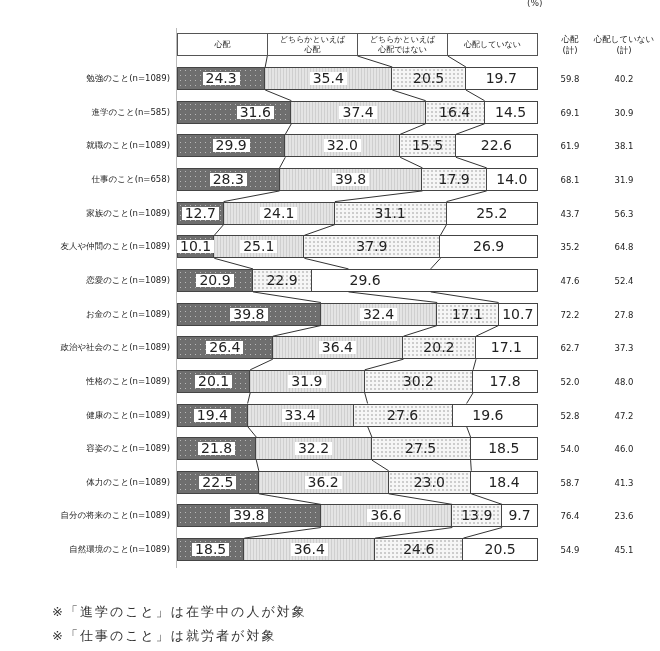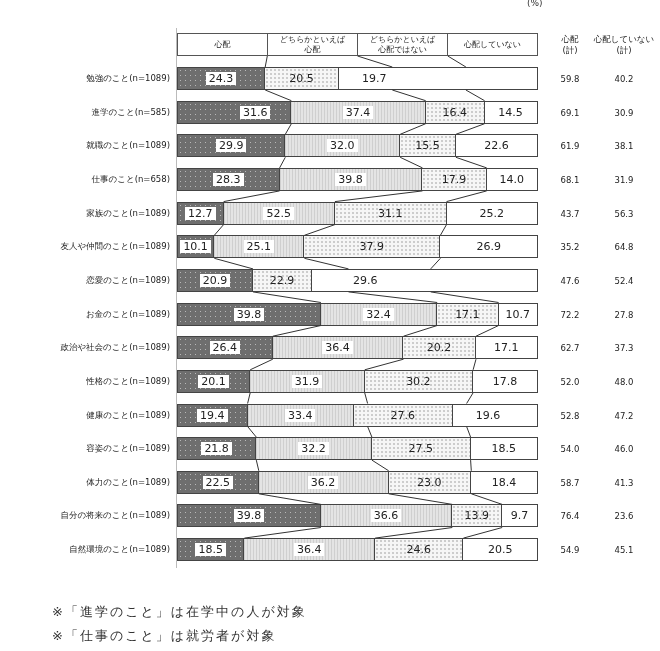--- a/index.html
+++ b/index.html
@@ -13,21 +13,21 @@
                    display: flex; align-items: center; justify-content: center; line-height: 10px;
                    white-space: pre-line; }
   #header .hcell:last-child { border-right: none; }
   .colhdr { position: absolute; top: 34px; font-size: 8.5px; text-align: center; line-height: 11px; white-space: pre-line; }
   #hdr-total1 { left: 552px; width: 36px; }
   #hdr-total2 { left: 588px; width: 72px; }
   .rowlabel { position: absolute; left: 0; width: 170px; text-align: right; font-size: 8.5px; line-height: 23px; }
   .bar { position: absolute; left: 177px; width: 361px; height: 23px; display: flex; box-sizing: border-box;
          border: 1px solid #444; }
   .seg { height: 100%; box-sizing: border-box; border-right: 1px solid #444; display: flex;
-         align-items: center; justify-content: center; font-size: 11px; }
+         align-items: center; justify-content: center; font-size: 14px; }
   .seg:last-child { border-right: none; }
   .seg .v { background: #fff; padding: 1px 3px; line-height: 11px; }
   .s0 { background-color: #6e6e6e;
         background-image: radial-gradient(circle, #b8b8b8 0.8px, transparent 1px);
         background-size: 5px 5px; }
   .s1 { background-color: #e4e4e4;
         background-image: repeating-linear-gradient(90deg, #cfcfcf 0 1px, transparent 1px 3px); }
   .s2 { background-color: #f6f6f6;
         background-image: radial-gradient(circle, #b5b5b5 0.6px, transparent 0.9px);
         background-size: 4px 4px; }
@@ -57,20 +57,23 @@
 (計)</div>
 <div id="hdr-total2" class="colhdr">心配していない
 (計)</div>
 
 <div id="rows">
     <div class="rowlabel" style="top: 67px;">勉強のこと(n=1089)</div>
     <div class="bar" style="top: 67px;">
       <div class="seg s0" style="width: 87.237px;">
         <span class="v">24.3</span>
       </div>
+      <div class="seg s1" style="width: 127.086px;">
+        <span class="v">35.4</span>
+      </div>
       <div class="seg s2" style="width: 73.595px;">
         <span class="v">20.5</span>
       </div>
       <div class="seg s3" style="width: 70.723px;">
         <span class="v">19.7</span>
       </div>
     </div>
     <div class="tot tot1" style="top: 68px;">59.8</div>
     <div class="tot tot2" style="top: 68px;">40.2</div>
     <div class="rowlabel" style="top: 100.65px;">進学のこと(n=585)</div>
@@ -123,21 +126,21 @@
       </div>
     </div>
     <div class="tot tot1" style="top: 168.95px;">68.1</div>
     <div class="tot tot2" style="top: 168.95px;">31.9</div>
     <div class="rowlabel" style="top: 201.6px;">家族のこと(n=1089)</div>
     <div class="bar" style="top: 201.6px;">
       <div class="seg s0" style="width: 45.593px;">
         <span class="v">12.7</span>
       </div>
       <div class="seg s1" style="width: 111.29px;">
-        <span class="v">52.5</span>
+        <span class="v">24.1</span>
       </div>
       <div class="seg s2" style="width: 111.649px;">
         <span class="v">31.1</span>
       </div>
       <div class="seg s3" style="width: 90.468px;">
         <span class="v">25.2</span>
       </div>
     </div>
     <div class="tot tot1" style="top: 202.6px;">43.7</div>
     <div class="tot tot2" style="top: 202.6px;">56.3</div>

